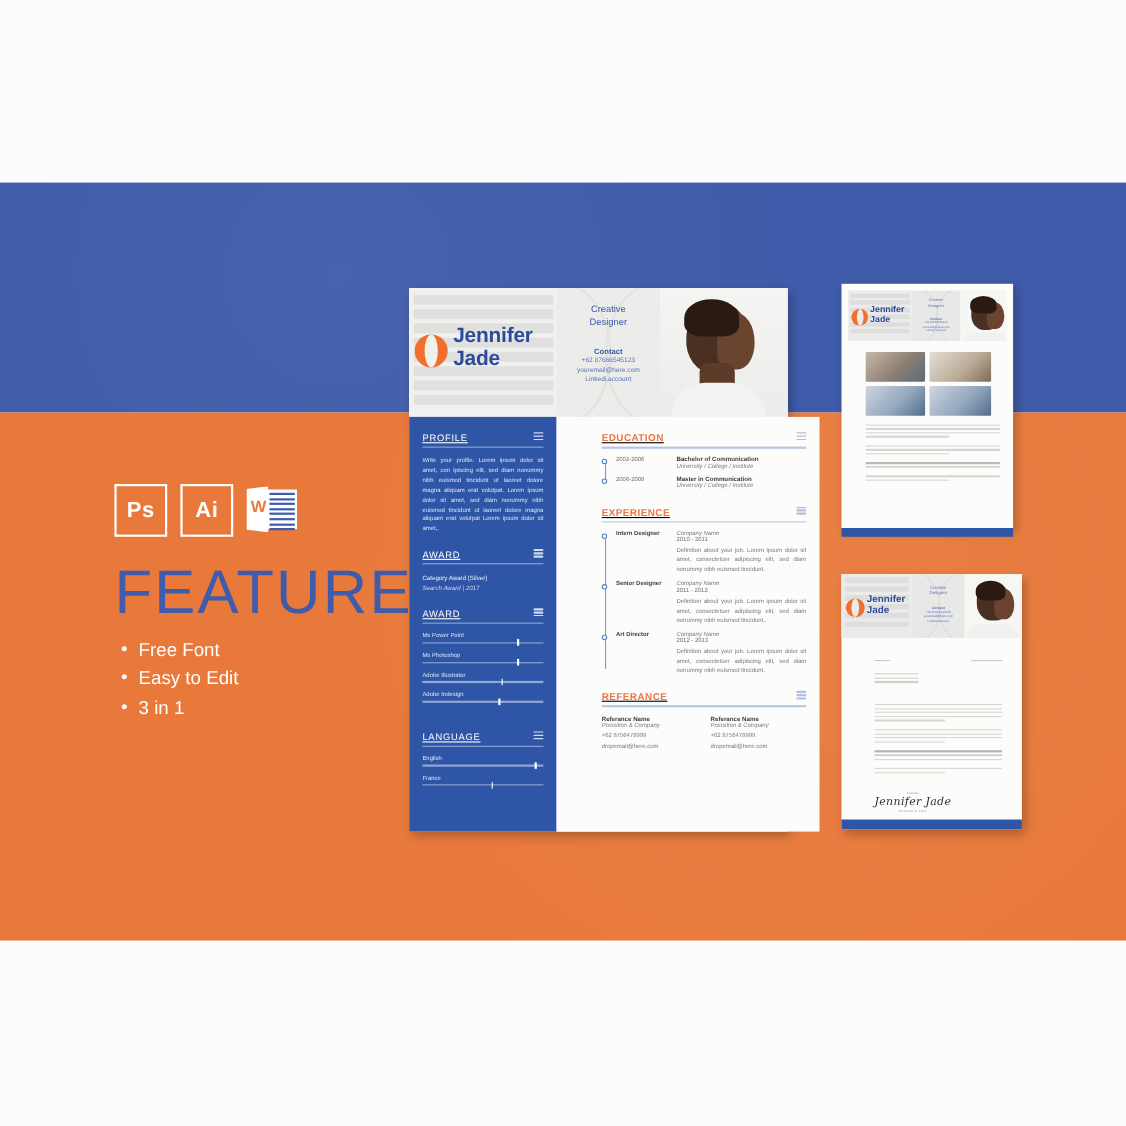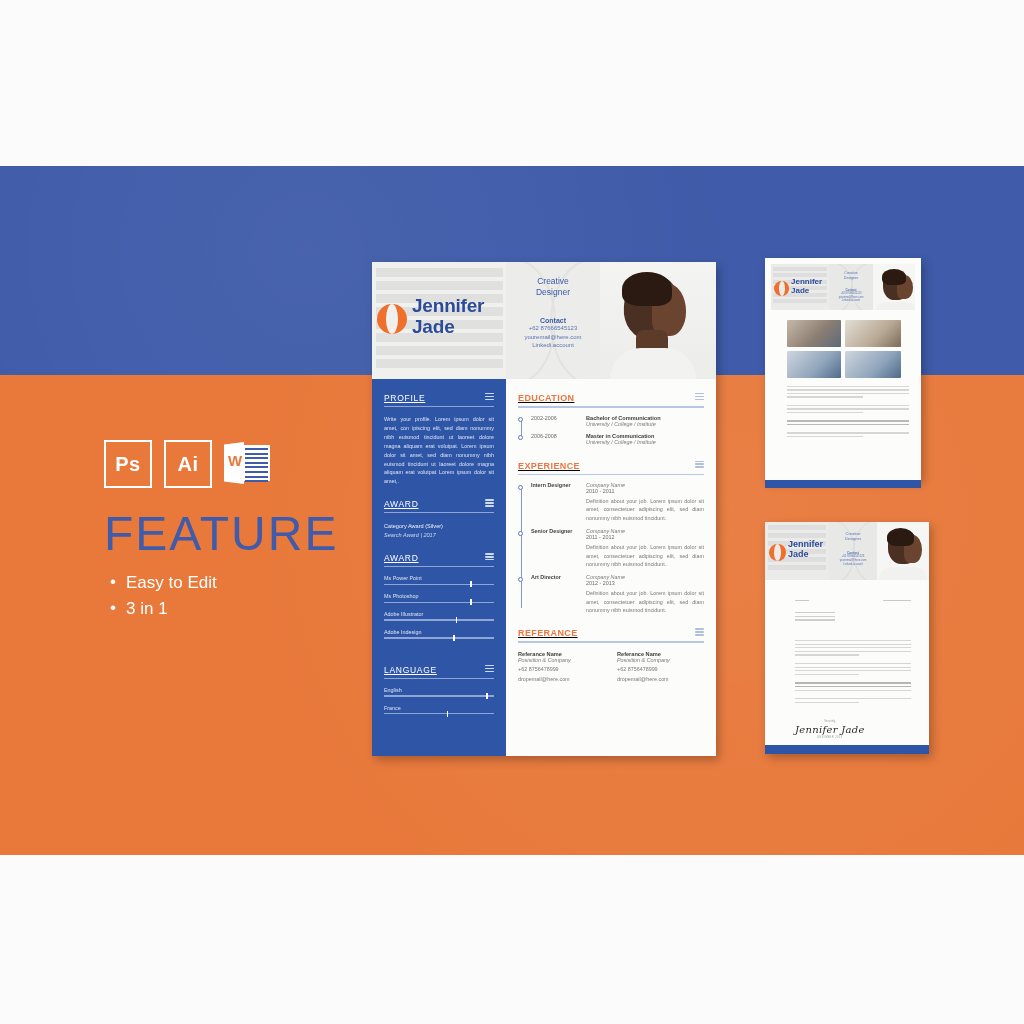--- a/index.html
+++ b/index.html
@@ -26,21 +26,21 @@
     align-items:center;justify-content:center;font-size:20px;font-weight:bold;
     color:#fff;letter-spacing:.5px;}
   .word-badge{width:46px;height:46px;position:relative;}
   .word-badge .wb-left{position:absolute;left:0;top:2px;width:20px;height:42px;
     background:#fff;clip-path:polygon(0 6%,100% 0,100% 100%,0 94%);}
   .word-badge .wb-right{position:absolute;left:19px;top:5px;width:27px;height:36px;background:#fff;}
   .word-badge .wb-w{position:absolute;left:2px;top:12px;width:18px;text-align:center;
     font-size:15px;font-weight:bold;color:#e8793b;font-family:"Liberation Sans",sans-serif;}
   .word-badge .wb-lines{position:absolute;left:21px;top:8px;width:23px;}
   .word-badge .wb-lines i{display:block;height:2px;background:#3f5ba9;margin-bottom:2.6px;}
-  .feature-title{font-size:48px;color:#3f5ba9;letter-spacing:2px;margin:22px 0 14px;
+  .feature-title{font-size:56px;color:#3f5ba9;letter-spacing:2px;margin:22px 0 14px;
     font-weight:400;line-height:1;}
   .feature-list{list-style:none;margin:0;padding:0 0 0 22px;}
   .feature-list li{position:relative;font-size:17px;line-height:1.32;margin-bottom:4px;color:#fff;}
   .feature-list li:before{content:"•";position:absolute;left:-16px;top:-1px;font-size:17px;}
 
   
   .sheet{position:absolute;background:#fcfcfa;box-shadow:3px 4px 9px rgba(0,0,0,.26);}
 
   
   #resume{left:372px;top:262px;width:344px;height:494px;}
@@ -70,21 +70,21 @@
   .ph-face{position:absolute;left:52px;top:22px;width:34px;height:52px;border-radius:34% 52% 46% 30%;
     background:#6b4430;}
   .ph-hair{position:absolute;left:22px;top:10px;width:50px;height:34px;border-radius:50% 50% 30% 34%;
     background:#2a1a12;}
   .ph-neck{position:absolute;left:36px;top:68px;width:32px;height:26px;background:#5d3b29;border-radius:8px;}
   .ph-shirt{position:absolute;left:10px;top:86px;width:86px;height:31px;background:#f2f2f0;
     border-radius:34px 34px 0 0;}
 
   .res-body{position:absolute;left:0;top:117px;width:100%;height:377px;}
   .res-side{position:absolute;left:0;top:0;width:134px;height:377px;background:#2f56a6;color:#fff;}
-  .res-main{position:absolute;left:134px;top:0;width:210px;height:377px;background:#fcfcfa;}
+  .res-main{position:absolute;left:134px;top:0;width:210px;height:377px;background:#fcfcfa;padding-left:29px;}
 
   .sec-head{position:relative;margin:0 12px;text-decoration:underline;}
   .sec-head .t{font-size:8.5px;letter-spacing:.7px;padding-bottom:3px;}
   .sec-head .rule{height:1px;width:100%;}
   .sec-head .burger{position:absolute;right:0;top:0;width:9px;}
   .sec-head .burger i{display:block;height:1.4px;margin-bottom:1.6px;border-radius:1px;}
 
   .side .sec-head .t{color:#fff;}
   .side .sec-head .rule{background:#8fa6d6;}
   .side .sec-head .burger i{background:#cddaf0;}
@@ -223,20 +223,21 @@
             <i></i>
             <i></i>
             <i></i>
             <i></i>
             <i></i>
         </div>
       </div>
     </div>
     <div class="feature-title">FEATURE</div>
     <ul class="feature-list">
+      <li>Free Font</li>
       <li>Easy to Edit</li>
       <li>3 in 1</li>
     </ul>
   </div>
 
   <div class="sheet" id="resume">
 
     <div class="res-header">
       <div class="rh-left">
         <div class="stripes">

